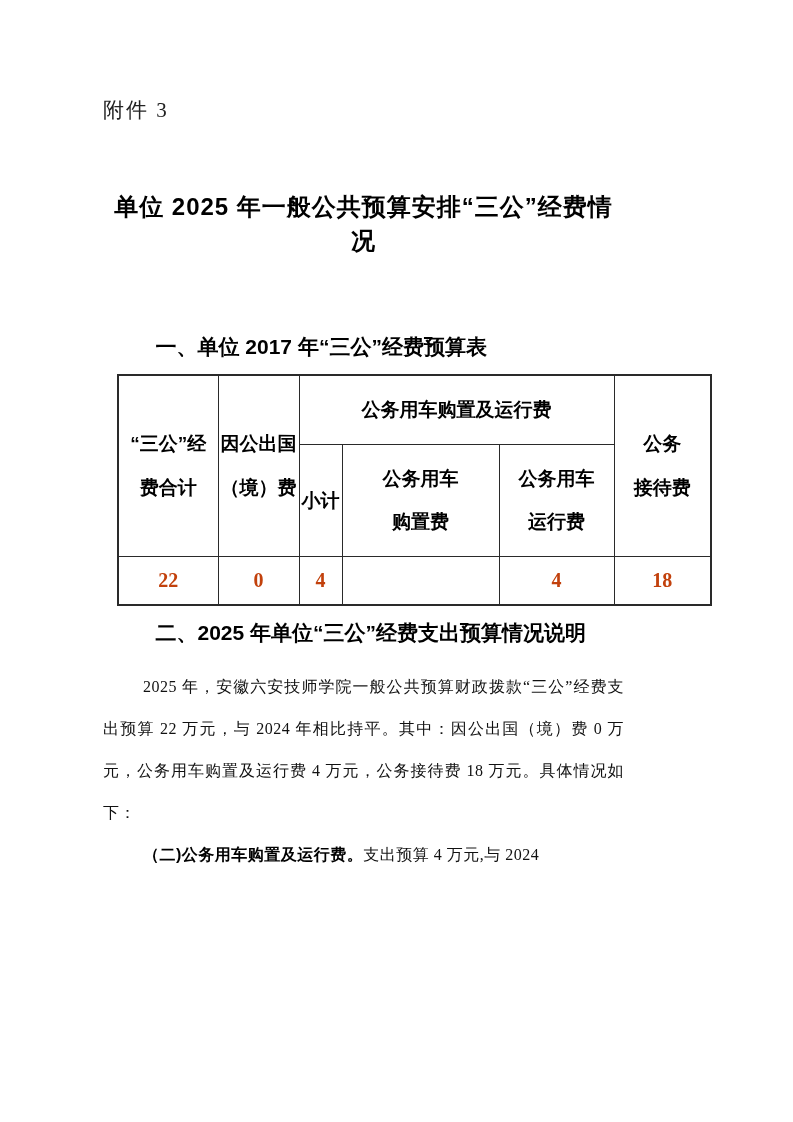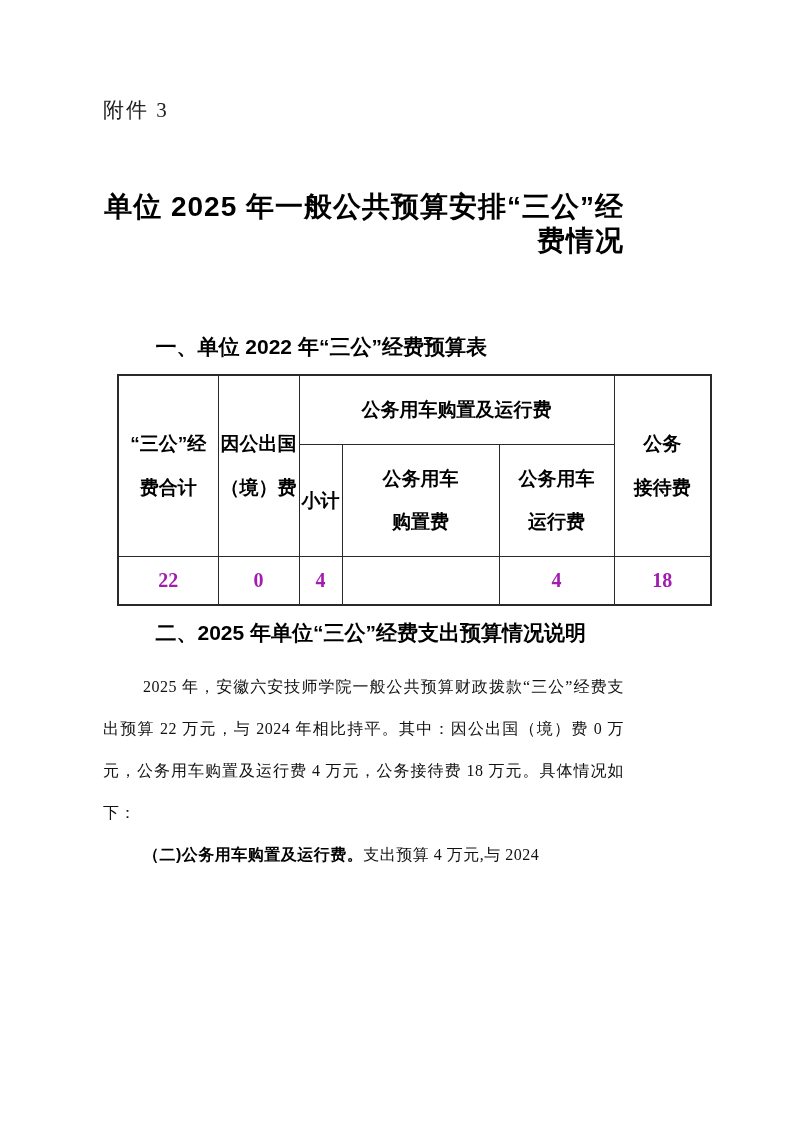--- a/index.html
+++ b/index.html
@@ -15,22 +15,22 @@
   }
   .attachment{
     font-size:21px;line-height:28px;
     letter-spacing:2px;
     color:#222;
   }
   .doc-title{
     margin:66px 0 4px 0;
     font-family:"Liberation Sans","DejaVu Sans",sans-serif;
     font-weight:bold;
-    font-size:28px;line-height:34px;
-    text-align:right;
+    font-size:24px;line-height:34px;
+    text-align:center;
     color:#000;
     letter-spacing:1px;
   }
   .sec-heading{
     margin:0;
     font-family:"Liberation Sans","DejaVu Sans",sans-serif;
     font-weight:bold;
     font-size:21px;line-height:30px;
     color:#000;
     text-indent:2.5em;
@@ -65,21 +65,21 @@
     line-height:2.3;
     white-space:pre-line;
     color:#000;
   }
   tr.hrow1{height:48px;}
   tr.hrow2{height:72px;}
   tr.vrow{height:44px;}
   td.vcell{
     font-weight:bold;
     font-size:20px;
-    color:#a21caf;
+    color:#c2410c;
   }
   .body-par{
     margin:0;
     font-size:16px;
     line-height:42px;
     text-align:justify;
     text-indent:2.5em;
     color:#111;
     letter-spacing:0.5px;
   }
@@ -94,21 +94,21 @@
 </style>
 </head>
 <body>
 
 <div class="page">
 
   <div class="attachment">附件 3</div>
 
   <h1 class="doc-title">单位 2025 年一般公共预算安排“三公”经费情况</h1>
 
-  <h2 class="sec-heading sec1">一、单位 2022 年“三公”经费预算表</h2>
+  <h2 class="sec-heading sec1">一、单位 2017 年“三公”经费预算表</h2>
 
 
   <table class="budget">
     <colgroup>
       <col style="width:100px">
       <col style="width:81px">
       <col style="width:43px">
       <col style="width:157px">
       <col style="width:115px">
       <col style="width:97px">

